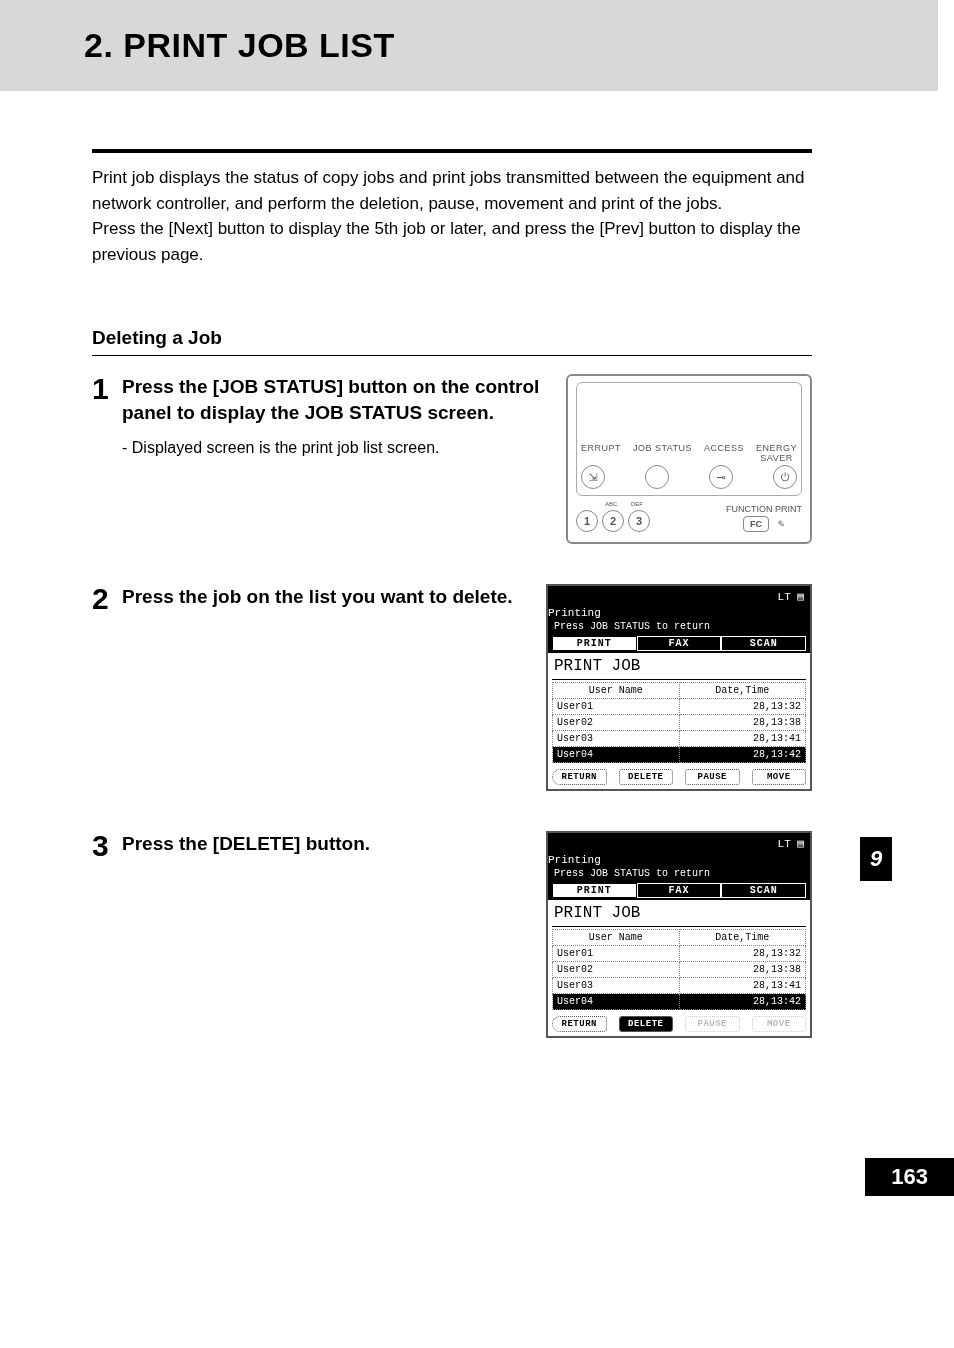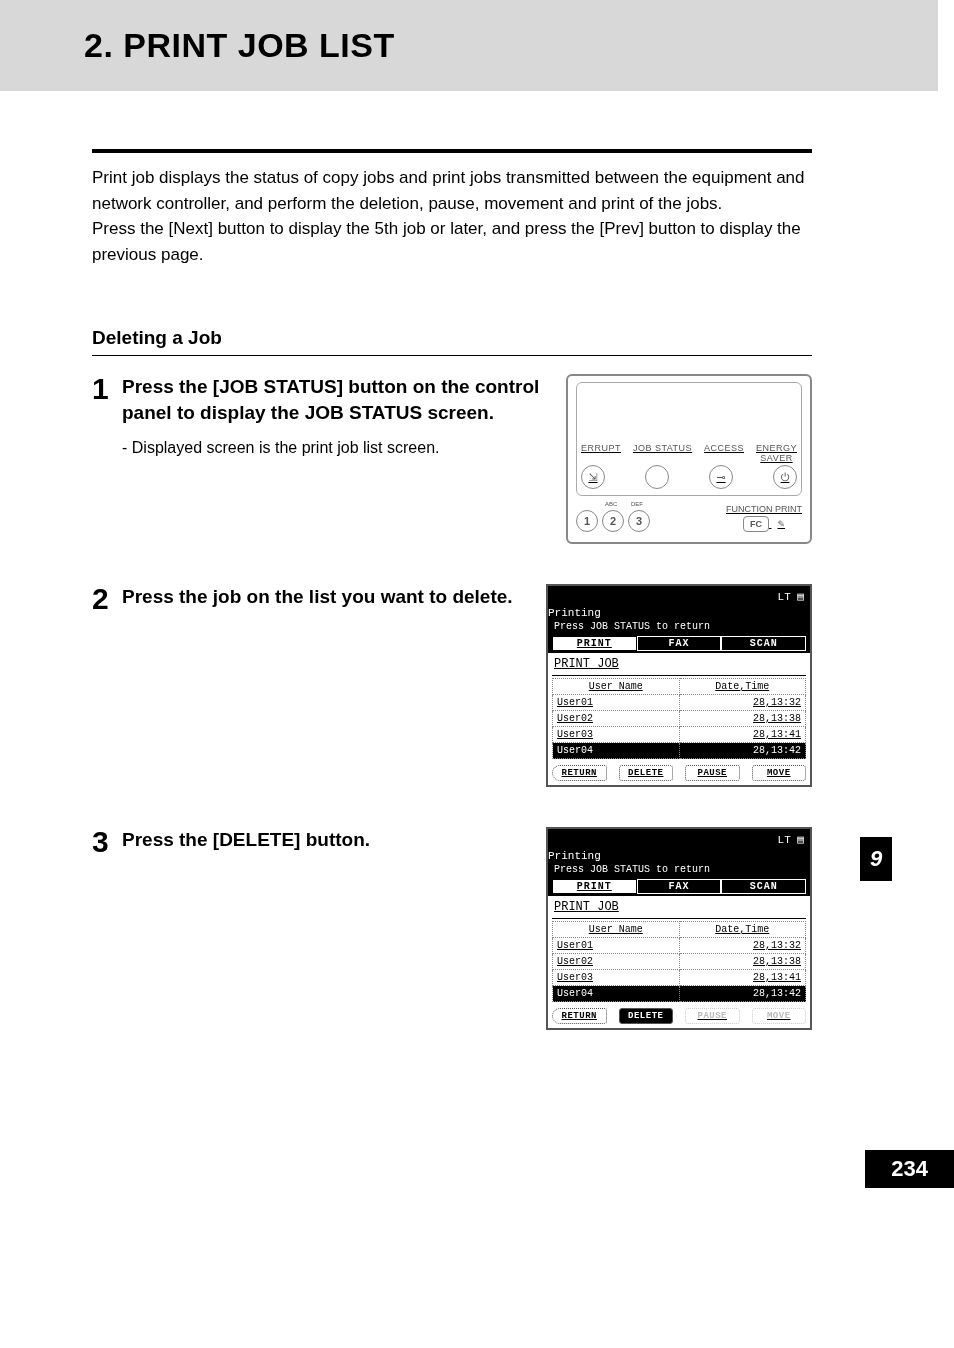--- a/index.html
+++ b/index.html
@@ -65,21 +65,20 @@
     font-size: 19px;
     font-weight: bold;
     line-height: 1.35;
   }
   .step-note {
     margin-top: 14px;
     font-size: 16px;
   }
   .step-figure {
     flex-shrink: 0;
-    text-decoration: underline;
   }
   
   .panel-box {
     border: 2px solid #888;
     border-radius: 6px;
     width: 226px;
     padding: 6px 8px 10px;
     font-size: 10px;
     color: #555;
   }
@@ -149,21 +148,21 @@
   .lcd-hint { background:#000;color:#fff;padding:0 6px 4px;font-size:10px;}
   .lcd-tabs { display:flex;gap:0;background:#000;padding:0 4px 2px;}
   .lcd-tab {
     flex:1;text-align:center;border:1px solid #fff;color:#fff;
     padding:1px 0;font-weight:bold;font-size:10px;letter-spacing:1px;
   }
   .lcd-tab.active { background:#fff;color:#000;border-color:#000; }
   .lcd-body {
     background:#fff;padding:2px 4px 4px;
   }
-  .lcd-sub { font-size:12px;padding:2px 2px 4px;border-bottom:1px solid #000;margin-bottom:2px;}
+  .lcd-sub { font-size:16px;padding:2px 2px 4px;border-bottom:1px solid #000;margin-bottom:2px;}
   .lcd-table { width:100%;border-collapse:collapse;font-size:10px;}
   .lcd-table th,.lcd-table td {
     border:1px dotted #888;padding:2px 4px;text-align:left;font-weight:normal;
   }
   .lcd-table th { text-align:center; }
   .lcd-table td.time { text-align:right; }
   .lcd-table tr.selected td { background:#000;color:#fff; }
   .lcd-btns { display:flex;gap:12px;margin-top:6px; }
   .lcd-btn {
     flex:1;text-align:center;border:1px dotted #555;
@@ -375,14 +374,14 @@
     </div>
         </div>
     </div>
   </div>
 
   <div class="chapter-tab">9</div>
 
 </div>
 
 <div class="page-footer">
-  <div class="page-no-box">234</div>
+  <div class="page-no-box">163</div>
 </div>
 
 </body></html>

